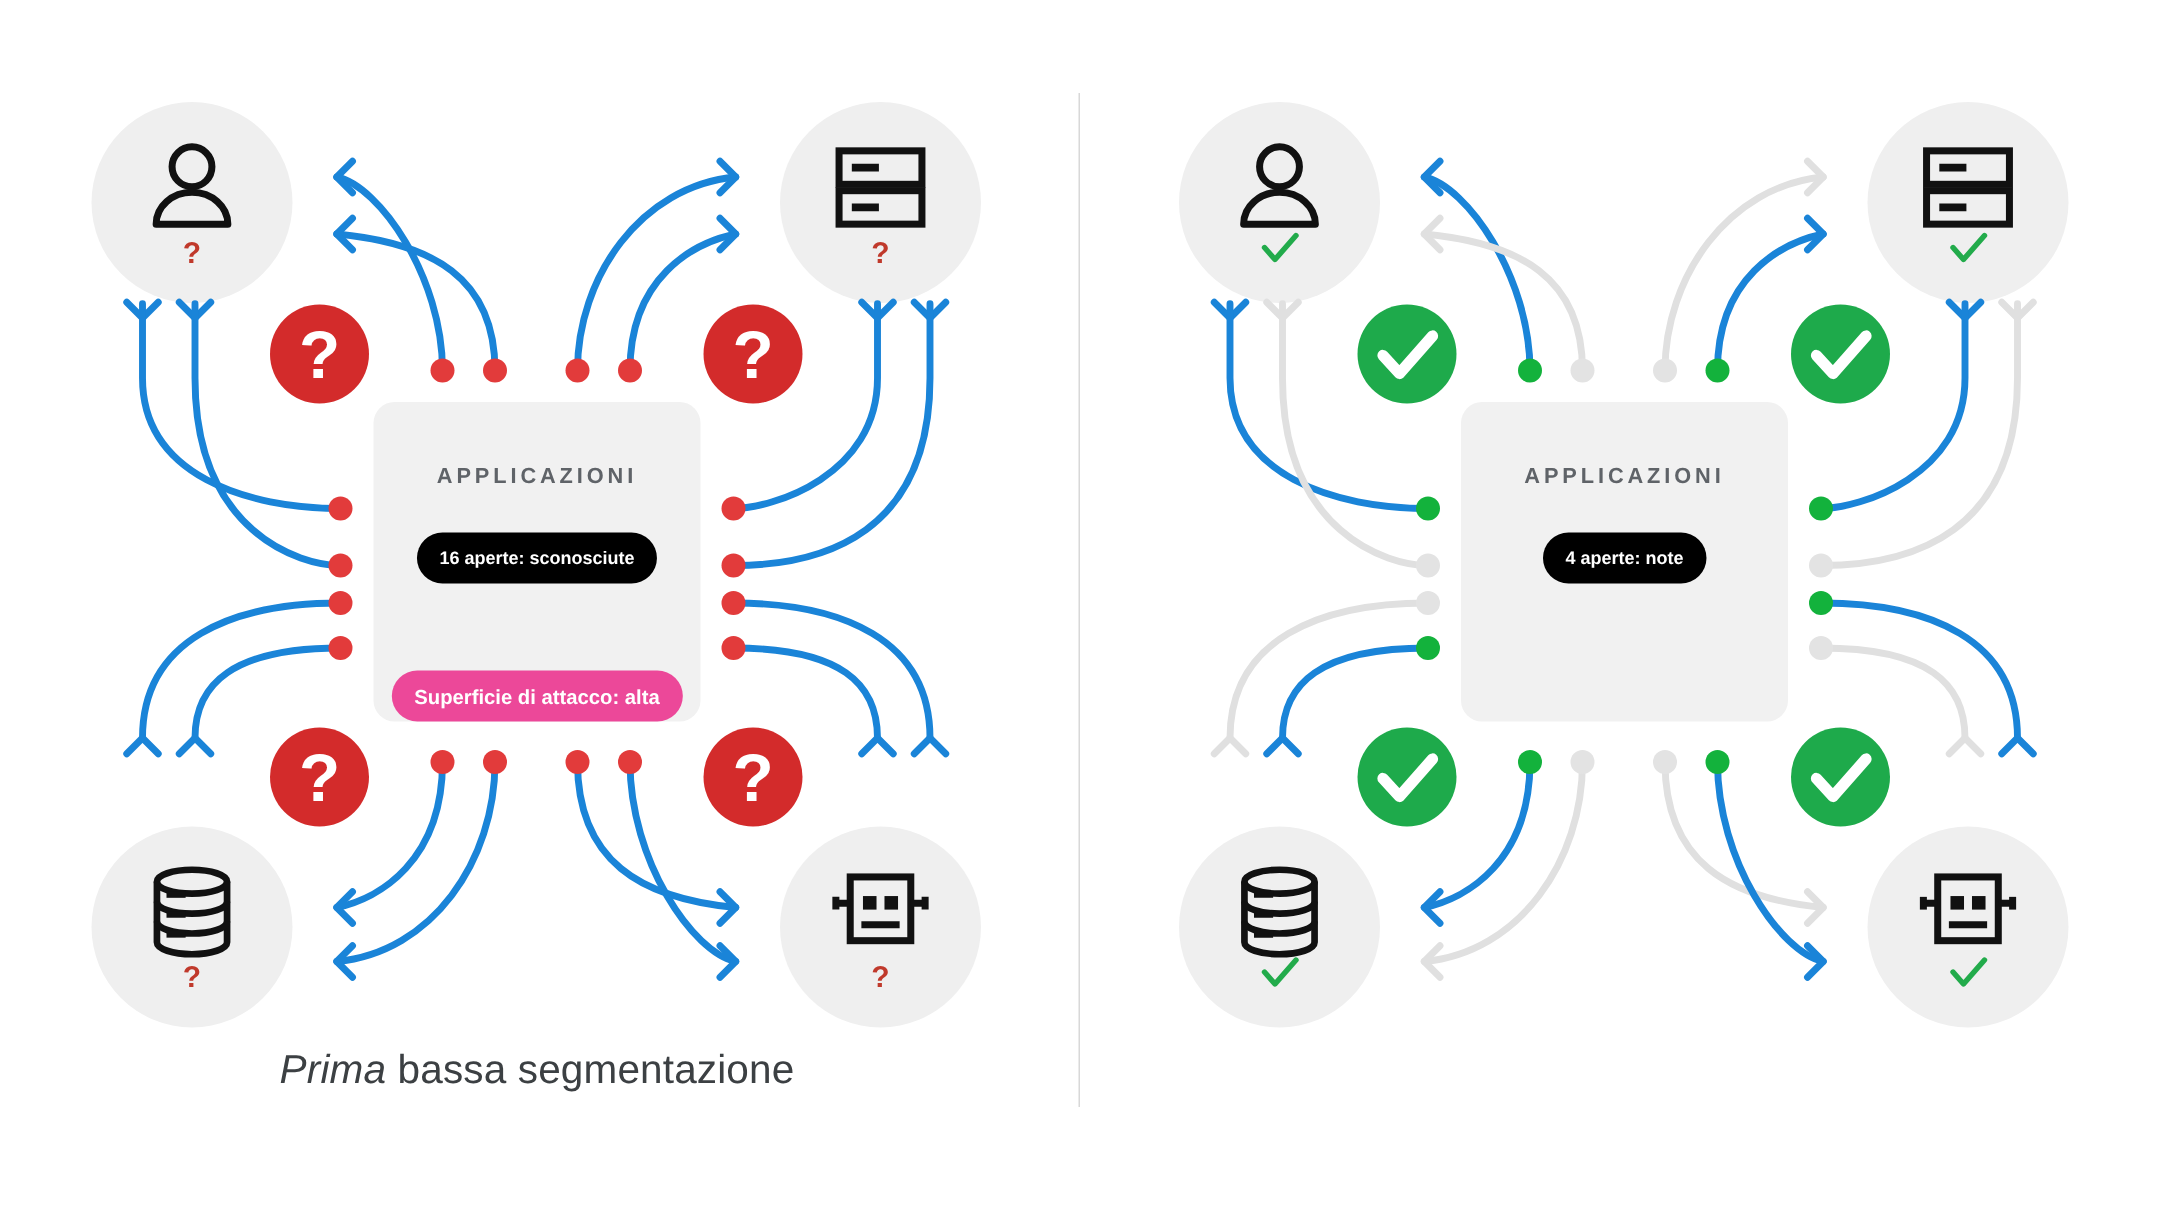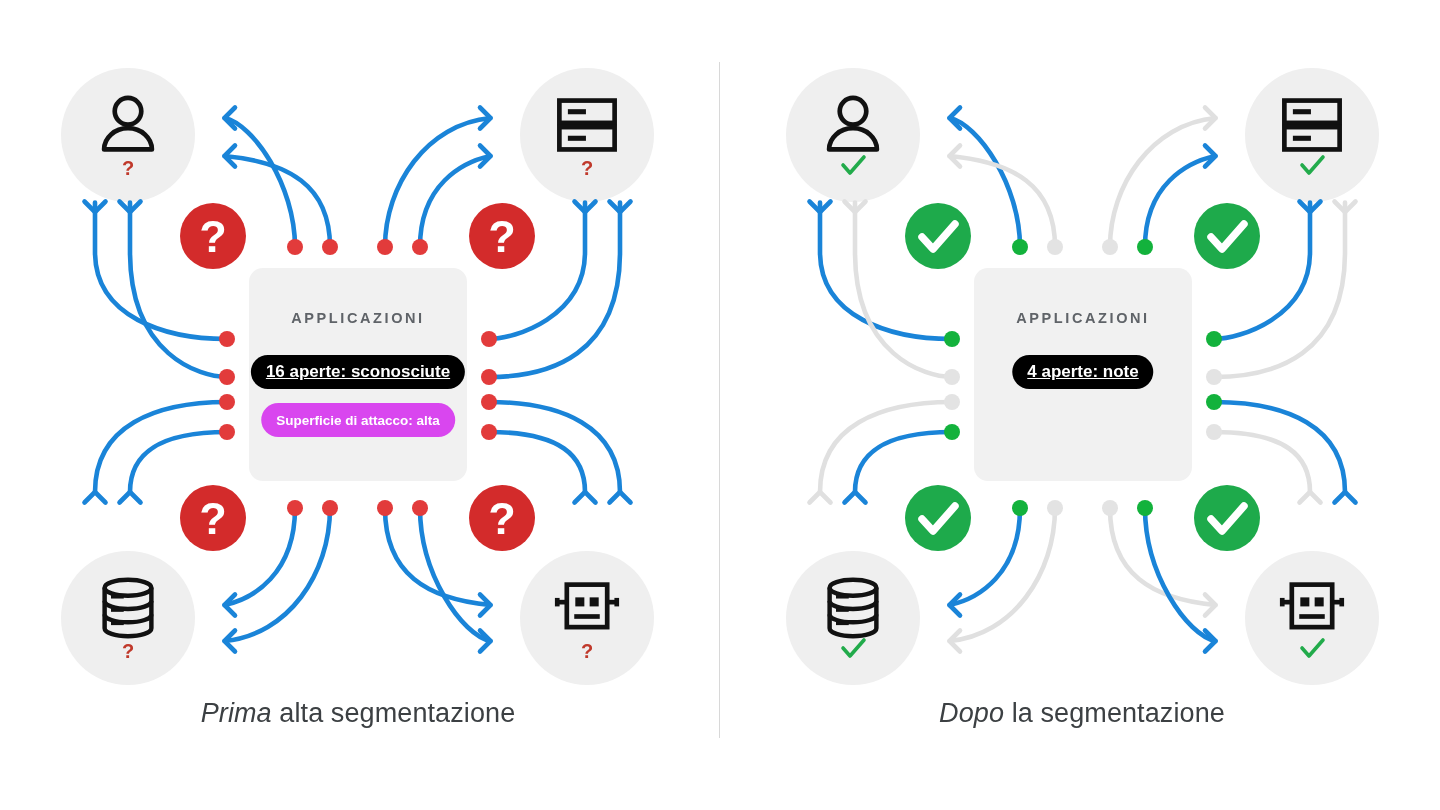--- a/index.html
+++ b/index.html
@@ -28,23 +28,23 @@
   .card-title{
     position:absolute;top:42px;left:0;width:100%;text-align:center;
     font-size:14.5px;font-weight:700;letter-spacing:2.6px;color:#5f6368;
   }
   .pill{
     position:absolute;left:50%;transform:translateX(-50%);
     height:34px;border-radius:17px;display:flex;align-items:center;
     justify-content:center;color:#fff;font-weight:700;white-space:nowrap;
     box-sizing:border-box;
   }
-  .pill-apps{top:87px;background:#000000;font-size:17px;padding:0 15px;text-decoration:underline;}
+  .pill-apps{top:87px;background:#000000;font-size:12px;padding:0 15px;}
   .pill-surface{top:135px;font-size:13.5px;padding:0 15px;}
-  .pill-surface.high{background:#d946ef;}
+  .pill-surface.high{background:#ec4899;margin-top:44px;}
   .pill-surface.low{background:#22ab4b;}
 
   .divider{
     position:absolute;left:719px;top:62px;width:1px;height:676px;
     background:#d8d8d8;
   }
 </style>
 </head>
 <body>
 
@@ -295,19 +295,16 @@
     <div class="pill pill-apps">16 aperte: sconosciute</div>
     <div class="pill pill-surface high">Superficie di attacco: alta</div>
   </div>
 
   <div class="card" id="card-right">
     <div class="card-title">APPLICAZIONI</div>
     <div class="pill pill-apps">4 aperte: note</div>
   </div>
 
   <div class="panel-caption" id="caption-left">
-    <em>Prima</em><span> alta segmentazione</span>
+    <em>Prima</em><span> bassa segmentazione</span>
   </div>
-  <div class="panel-caption" id="caption-right">
-    <em>Dopo</em><span> la segmentazione</span>
-  </div>
 
 </div>
 
 </body></html>

